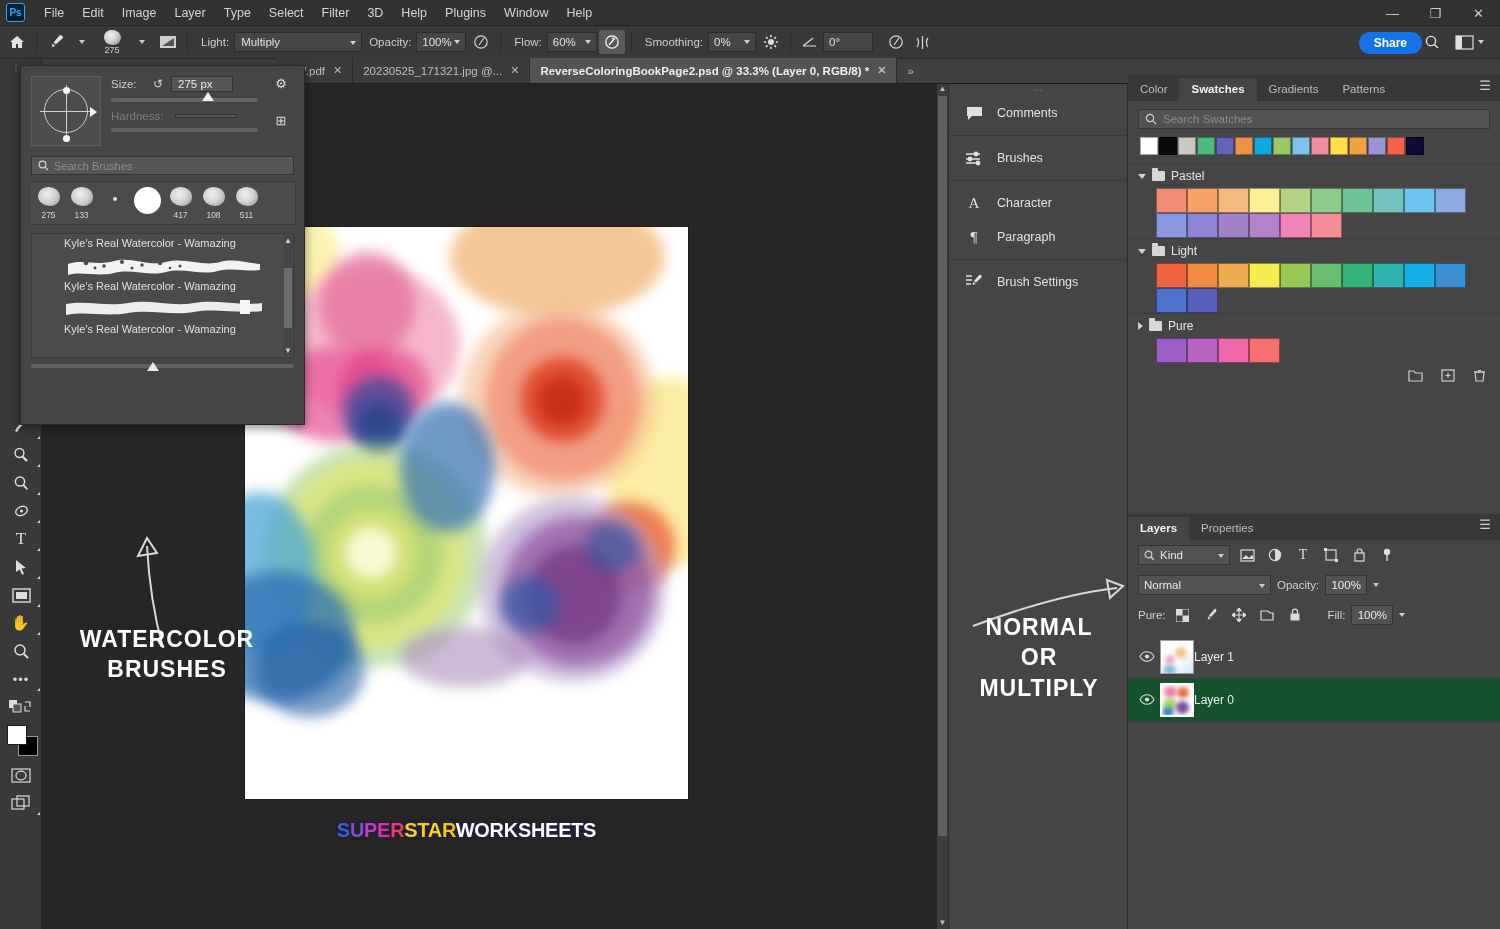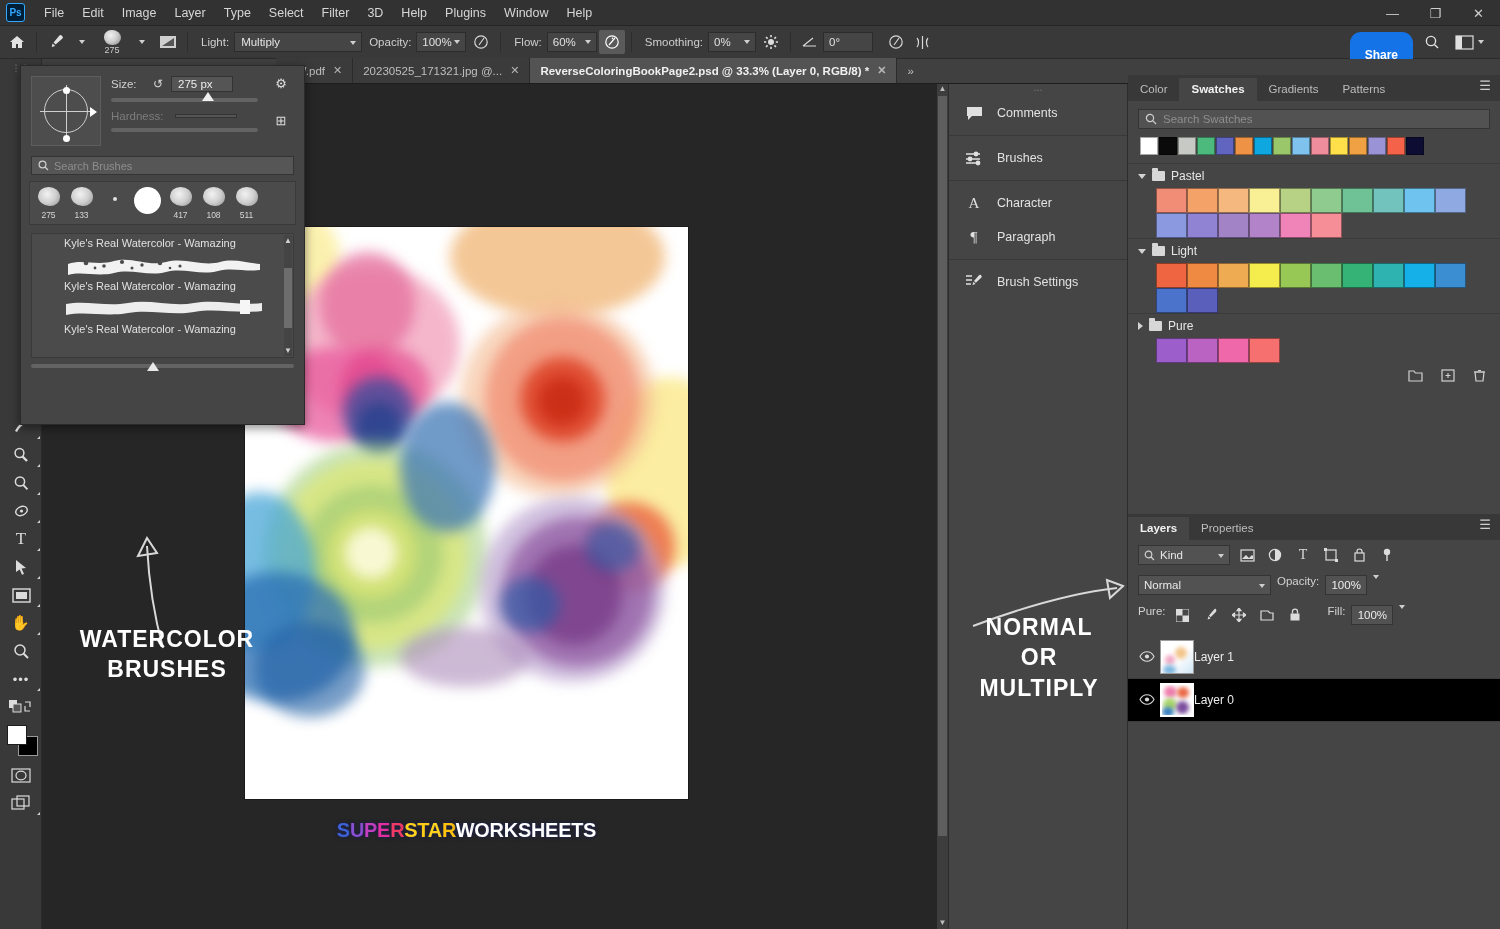--- a/index.html
+++ b/index.html
@@ -64,23 +64,23 @@
   .brush-preview {
     width:34px; height:28px; position:relative; display:flex;
     flex-direction:column; align-items:center; justify-content:center;
   }
   .brush-blob {
     width:17px;height:15px;border-radius:45% 55% 50% 50%;
     background:radial-gradient(circle at 40% 35%, #f0f0f0 0%, #cfcfcf 45%, #9e9e9e 80%);
   }
   .brush-num { font-size:9px; color:#cccccc; line-height:9px; margin-top:1px; }
   .share-btn {
-    position:absolute; right:87px; top:6px;
+    position:absolute; right:78px; top:6px;
     background:#1473e6; color:#fff; font-size:12px; font-weight:bold;
-    padding:16px 15px; border-radius:11px;
+    padding:4px 15px; border-radius:11px;
   }
 
   
   .tabbar {
     position:absolute; top:59px; left:0; width:1500px; height:25px;
     background:#404040; display:flex; align-items:flex-end;
     border-bottom:1px solid #1d1d1d;
   }
   .doctab {
     height:25px; display:flex; align-items:center; gap:8px;
@@ -224,38 +224,38 @@
   .chev { width:0;height:0; }
   .chev.down { border-left:4px solid transparent;border-right:4px solid transparent;border-top:5px solid #d2d2d2; }
   .chev.right { border-top:4px solid transparent;border-bottom:4px solid transparent;border-left:5px solid #d2d2d2; }
   .folder { width:13px;height:10px;background:#d7d7d7;border-radius:1px; position:relative; }
   .folder:after { content:''; position:absolute; left:0; top:-3px; width:6px;height:3px;background:#d7d7d7;border-radius:1px 1px 0 0; }
   .swrow { display:flex; padding-left:28px; }
   .swrow i { width:31px; height:25px; display:block; border:1px solid rgba(0,0,0,.4); }
   .swfoot { display:flex; justify-content:flex-end; gap:18px; padding:6px 14px; color:#d2d2d2; font-size:13px; }
 
   .layerspanel { position:absolute; left:0; top:439px; width:372px; background:#454545; height:415px; }
-  .lrow { display:flex; align-items:flex-start; gap:6px; padding:5px 10px; }
+  .lrow { display:flex; align-items:center; gap:6px; padding:5px 10px; }
   .lfilter {
     background:#525252; border:1px solid #343434; height:20px; width:92px;
     display:flex; align-items:center; gap:5px; padding:0 5px; font-size:11.5px; color:#e4e4e4;
     position:relative;
   }
   .lfilter .caret { position:absolute; right:5px; top:8px; }
   .licon { width:22px; height:20px; display:flex; align-items:center; justify-content:center; color:#dcdcdc; }
   .blendsel {
     background:#525252; border:1px solid #343434; height:20px; width:133px;
     display:flex; align-items:center; padding:0 5px; font-size:11.5px; color:#e8e8e8; position:relative;
   }
   .blendsel .caret { position:absolute; right:5px; top:8px; }
   .smalllbl { font-size:11.5px; color:#d2d2d2; }
   .numbox { background:#525252; border:1px solid #343434; height:20px; width:42px;
     display:flex; align-items:center; justify-content:center; font-size:11.5px; color:#ececec; }
   .layeritem { display:flex; align-items:center; height:43px; border-bottom:1px solid #3c3c3c; padding-left:6px; }
-  .layeritem.selected { background:#000000; }
+  .layeritem.selected { background:#14532d; }
   .eye { width:26px; text-align:center; color:#dcdcdc; font-size:11px; }
   .lthumb { width:34px; height:34px; border:1px solid #9c9c9c; background:#fff; overflow:hidden; position:relative; }
   .lthumb.active { border:2px solid #fff; }
   .lname { font-size:12px; color:#ececec; }
 </style>
 </head>
 <body>
 
 <div class="app">
 

